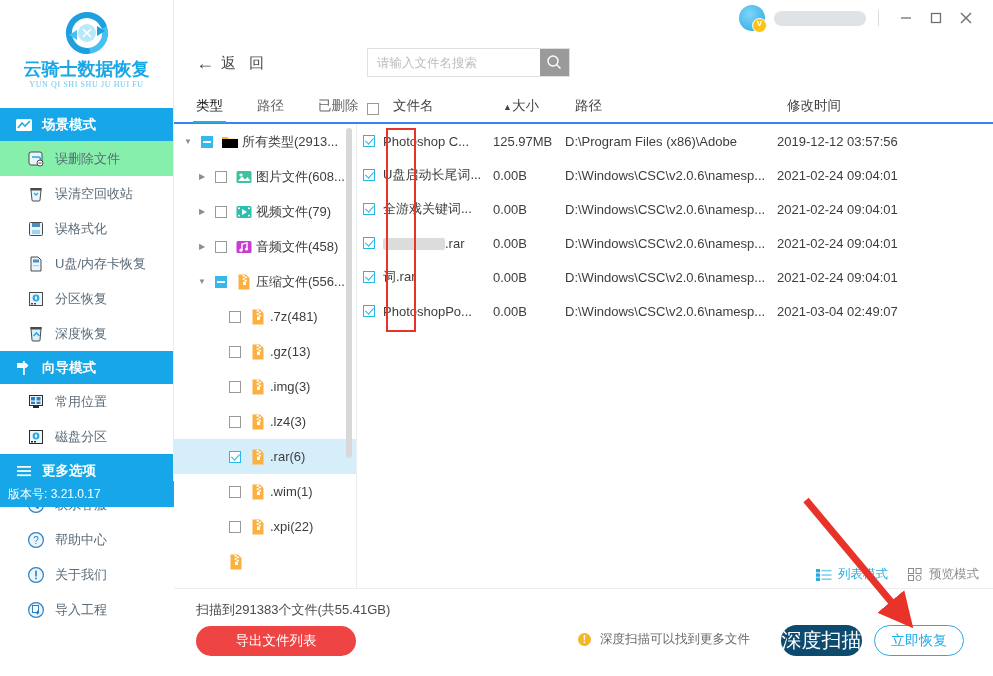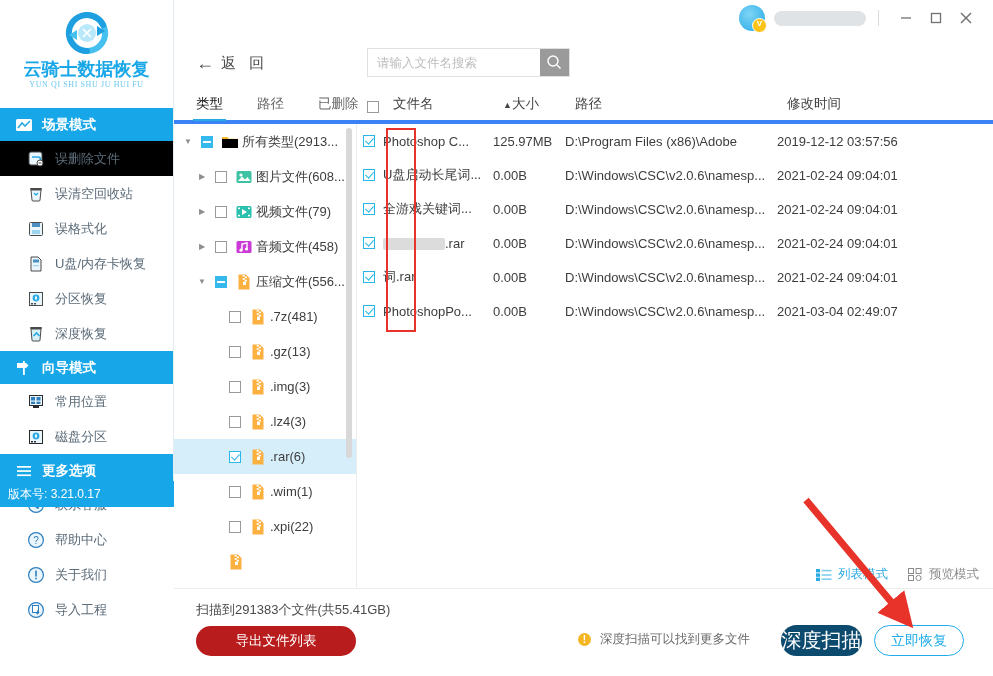--- a/index.html
+++ b/index.html
@@ -33,21 +33,21 @@
     height:33px;background:#17a7e8;color:#ffffff;display:flex;align-items:center;
     padding-left:14px;font-size:13.5px;font-weight:bold;box-sizing:border-box;
   }
   .group-head .ghi{width:20px;height:18px;margin-right:8px;display:flex;align-items:center;justify-content:center;}
   .nav-item{
     height:35px;display:flex;align-items:center;padding-left:26px;
     box-sizing:border-box;color:#5b6b78;font-size:13px;cursor:default;
   }
   .nav-item .nico{width:20px;height:20px;margin-right:9px;flex:0 0 20px;
     display:flex;align-items:center;justify-content:center;}
-  .nav-item.active{background:#000000;color:#5b6b78;}
+  .nav-item.active{background:#86efac;color:#5b6b78;}
   .version{
     position:absolute;left:0;bottom:0;width:174px;height:26px;background:#17a7e8;
     color:#fff;font-size:12px;display:flex;align-items:center;padding-left:8px;
     box-sizing:border-box;
     margin-top:45px;
   }
 
   
   .main{flex:1;position:relative;height:676px;background:#fff;display:flex;flex-direction:column;}
 
@@ -66,21 +66,21 @@
   .backbtn{display:flex;align-items:center;color:#4a4a4a;font-size:15px;cursor:pointer;}
   .backbtn .arr{font-size:18px;margin-right:7px;line-height:1;}
   .backbtn .bt2{margin-left:13px;}
   .searchbox{position:absolute;left:193px;top:12px;width:203px;height:29px;display:flex;
     border:1px solid #e0e0e0;box-sizing:border-box;background:#fff;}
   .searchbox input{flex:1;border:0;outline:0;padding-left:9px;font-size:12.5px;color:#333;
     font-family:"Liberation Sans",sans-serif;background:transparent;}
   .searchbox input::placeholder{color:#bdbdbd;}
   .searchbtn{width:39px;height:27px;background:#9a9a9a;display:flex;align-items:center;justify-content:center;cursor:pointer;}
 
-  .tabsrow{height:34px;display:flex;align-items:flex-end;border-bottom:4px solid #3b82f6;
+  .tabsrow{height:34px;display:flex;align-items:flex-end;border-bottom:2px solid #3b82f6;
     padding-left:22px;box-sizing:border-box;position:relative;}
   .tab{font-size:13.5px;color:#666;padding:0 0 7px 0;margin-right:34px;position:relative;cursor:pointer;}
   .tab.active{color:#1a1a1a;}
   .tab.active:after{content:"";position:absolute;left:-3px;right:-3px;bottom:-1px;height:2.5px;background:#2aaae2;}
   .listhead{position:absolute;left:193px;bottom:0;right:0;height:34px;display:flex;align-items:flex-end;
     padding-bottom:7px;box-sizing:border-box;font-size:13.5px;color:#444;}
   .lh-cb{width:26px;display:flex;align-items:center;}
   .cbox{width:12px;height:12px;border:1px solid #9a9a9a;box-sizing:border-box;background:#fff;display:inline-block;}
   .cbox.checked{border-color:#29b6e8;background:#fff;position:relative;}
   .cbox.checked:after{content:"";position:absolute;left:3px;top:0px;width:4px;height:7px;
@@ -107,21 +107,21 @@
   .c-name{width:110px;white-space:nowrap;overflow:hidden;text-overflow:ellipsis;}
   .c-size{width:72px;}
   .c-path{width:212px;white-space:nowrap;overflow:hidden;text-overflow:ellipsis;}
   .c-time{width:180px;}
   .blurname{display:inline-block;width:62px;height:12px;background:#dcdcdc;border-radius:2px;vertical-align:-2px;}
 
   
   .footer{height:88px;position:relative;border-top:1px solid #ededed;box-sizing:border-box;}
   .scanline{position:absolute;left:22px;top:12px;font-size:13px;color:#4b4b4b;}
   .exportbtn{position:absolute;left:22px;top:37px;width:160px;height:30px;border-radius:15px;
-    background:#b91c1c;color:#fff;font-size:13.5px;display:flex;align-items:center;justify-content:center;cursor:pointer;}
+    background:#ef4444;color:#fff;font-size:13.5px;display:flex;align-items:center;justify-content:center;cursor:pointer;}
   .deephint{position:absolute;left:404px;top:42px;display:flex;align-items:center;font-size:12.5px;color:#6b6b6b;}
   .warn{width:13px;height:13px;border-radius:50%;background:#f5b623;color:#fff;font-size:10px;font-weight:bold;
     display:flex;align-items:center;justify-content:center;margin-right:9px;}
   .deepbtn{position:absolute;left:607px;top:36px;width:81px;height:31px;border-radius:16px;background:#0c4a6e;
     color:#fff;font-size:20px;display:flex;align-items:center;justify-content:center;cursor:pointer;}
   .recoverbtn{position:absolute;left:700px;top:36px;width:90px;height:31px;border-radius:16px;background:#fff;
     border:1.6px solid #21ace9;color:#21ace9;font-size:14px;display:flex;align-items:center;justify-content:center;
     box-sizing:border-box;cursor:pointer;}
 
   .viewmodes{position:absolute;right:14px;top:-23px;display:flex;align-items:center;}

